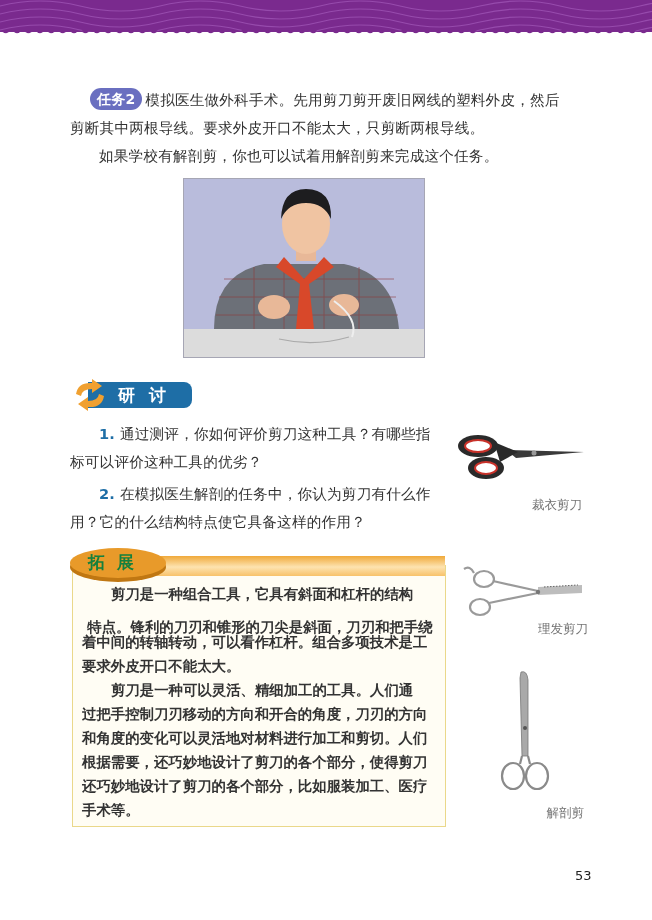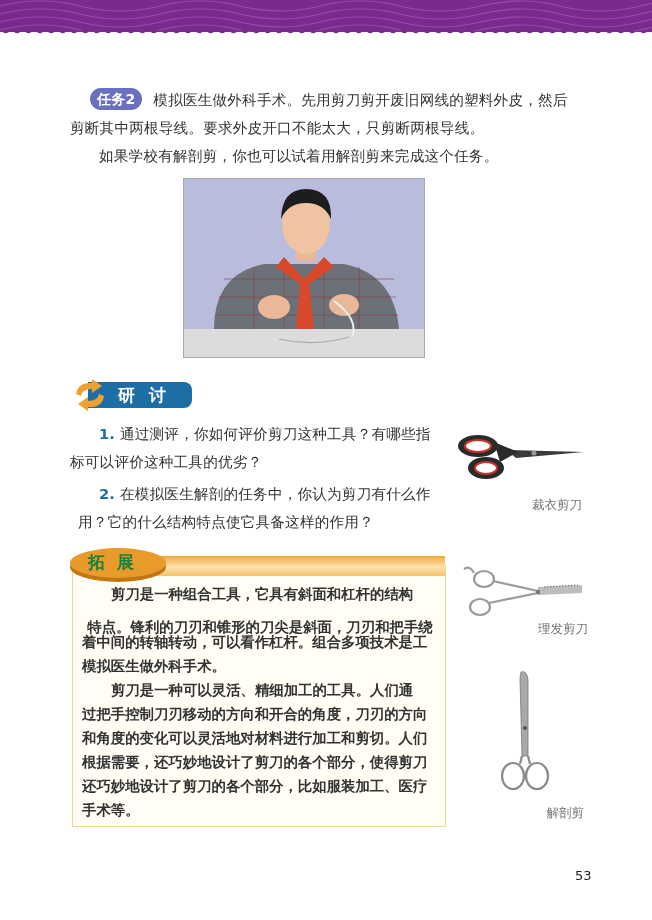--- a/index.html
+++ b/index.html
@@ -3,21 +3,21 @@
 <meta charset="utf-8">
 <style>
   html,body{margin:0;padding:0;}
   body{width:652px;height:920px;background:#ffffff;position:relative;overflow:hidden;font-family:"DejaVu Sans","Liberation Sans",sans-serif;color:#333;}
   .banner{position:absolute;left:0;top:0;width:652px;height:32px;background:#7a2a8e;overflow:hidden;}
   .banner svg{position:absolute;left:0;top:0;}
   .scallop{position:absolute;left:0;top:30px;width:652px;height:6px;
     background-image:radial-gradient(circle at 50% 0, #7a2a8e 3.2px, transparent 3.6px);
     background-size:11.4px 6px;background-repeat:repeat-x;}
   .p{position:absolute;font-size:14.6px;line-height:28px;color:#333;letter-spacing:0.2px;}
-  .task-badge{display:inline-block;background:#6a6fc0;color:#fff;border-radius:12px;padding:0 7px;height:22px;line-height:22px;font-weight:bold;font-size:14px;margin-right:11px;vertical-align:1px;}
+  .task-badge{display:inline-block;background:#6a6fc0;color:#fff;border-radius:12px;padding:0 7px;height:22px;line-height:22px;font-weight:bold;font-size:14px;margin-right:3px;vertical-align:1px;}
   .photo{position:absolute;left:183px;top:178px;width:240px;height:178px;border:1px solid #a6a6b4;background:#b9bcdc;overflow:hidden;}
   .section-head{position:absolute;}
   .yantao{left:68px;top:378px;width:120px;height:32px;}
   .yantao .pill{position:absolute;left:20px;top:4px;width:104px;height:26px;background:#1e6ea6;border-radius:0 8px 8px 0;}
   .yantao .txt{position:absolute;left:50px;top:4px;color:#fff;font-weight:bold;font-size:17px;line-height:26px;letter-spacing:14px;}
   .num{color:#1e6ea6;font-weight:bold;}
   .tuozhan-box{position:absolute;left:72px;top:565px;width:372px;height:260px;border:1px solid #ead88a;background:#fffdf4;}
   .tuozhan-bar{position:absolute;left:145px;top:556px;width:300px;height:20px;background:linear-gradient(#f0a93a,#fde3b0 55%,#f8c26a);}
   .tuozhan-disc{position:absolute;left:70px;top:548px;width:96px;height:30px;border-radius:50%;background:#e89a2a;box-shadow:0 4px 0 #c07712;}
   .tuozhan-txt{position:absolute;left:88px;top:549px;color:#15803d;font-weight:bold;font-size:17px;line-height:26px;letter-spacing:12px;}
@@ -79,31 +79,31 @@
   <div class="txt">研讨</div>
 </div>
 
 <div class="p" style="left:99px;top:420px;">
   <span class="num">1.</span> <span>通过测评，你如何评价剪刀这种工具？有哪些指</span>
 </div>
 <div class="p" style="left:70px;top:448px;">标可以评价这种工具的优劣？</div>
 <div class="p" style="left:99px;top:480px;">
   <span class="num">2.</span> <span>在模拟医生解剖的任务中，你认为剪刀有什么作</span>
 </div>
-<div class="p" style="left:70px;top:508px;margin-left:8px;">用？它的什么结构特点使它具备这样的作用？</div>
+<div class="p" style="left:70px;top:508px;">用？它的什么结构特点使它具备这样的作用？</div>
 
 <div class="tuozhan-box"></div>
 <div class="tuozhan-bar"></div>
 <div class="tuozhan-disc"></div>
 <div class="tuozhan-txt">拓展</div>
 
 <div class="inbox" style="top:582px;padding-left:29px;width:327px;">剪刀是一种组合工具，它具有斜面和杠杆的结构</div>
 <div class="inbox" style="top:615px;text-align:center;">特点。锋利的刀刃和锥形的刀尖是斜面，刀刃和把手绕</div>
 <div class="inbox" style="top:630px;">着中间的转轴转动，可以看作杠杆。组合多项技术是工</div>
-<div class="inbox" style="top:654px;">模拟医生做外科手术。</div>
+<div class="inbox" style="top:654px;">要求外皮开口不能太大。</div>
 <div class="inbox" style="top:678px;padding-left:29px;width:327px;">剪刀是一种可以灵活、精细加工的工具。人们通</div>
 <div class="inbox" style="top:702px;">过把手控制刀刃移动的方向和开合的角度，刀刃的方向</div>
 <div class="inbox" style="top:726px;">和角度的变化可以灵活地对材料进行加工和剪切。人们</div>
 <div class="inbox" style="top:750px;">根据需要，还巧妙地设计了剪刀的各个部分，使得剪刀</div>
 <div class="inbox" style="top:774px;">还巧妙地设计了剪刀的各个部分，比如服装加工、医疗</div>
 <div class="inbox" style="top:798px;">手术等。</div>
 
 <svg style="position:absolute;left:456px;top:432px;" width="132" height="50">
   <path d="M50 18 L128 20 L60 26 Z" fill="#3a3a3a"></path>
   <ellipse cx="22" cy="14" rx="20" ry="11" fill="#2a2a2a"></ellipse>

